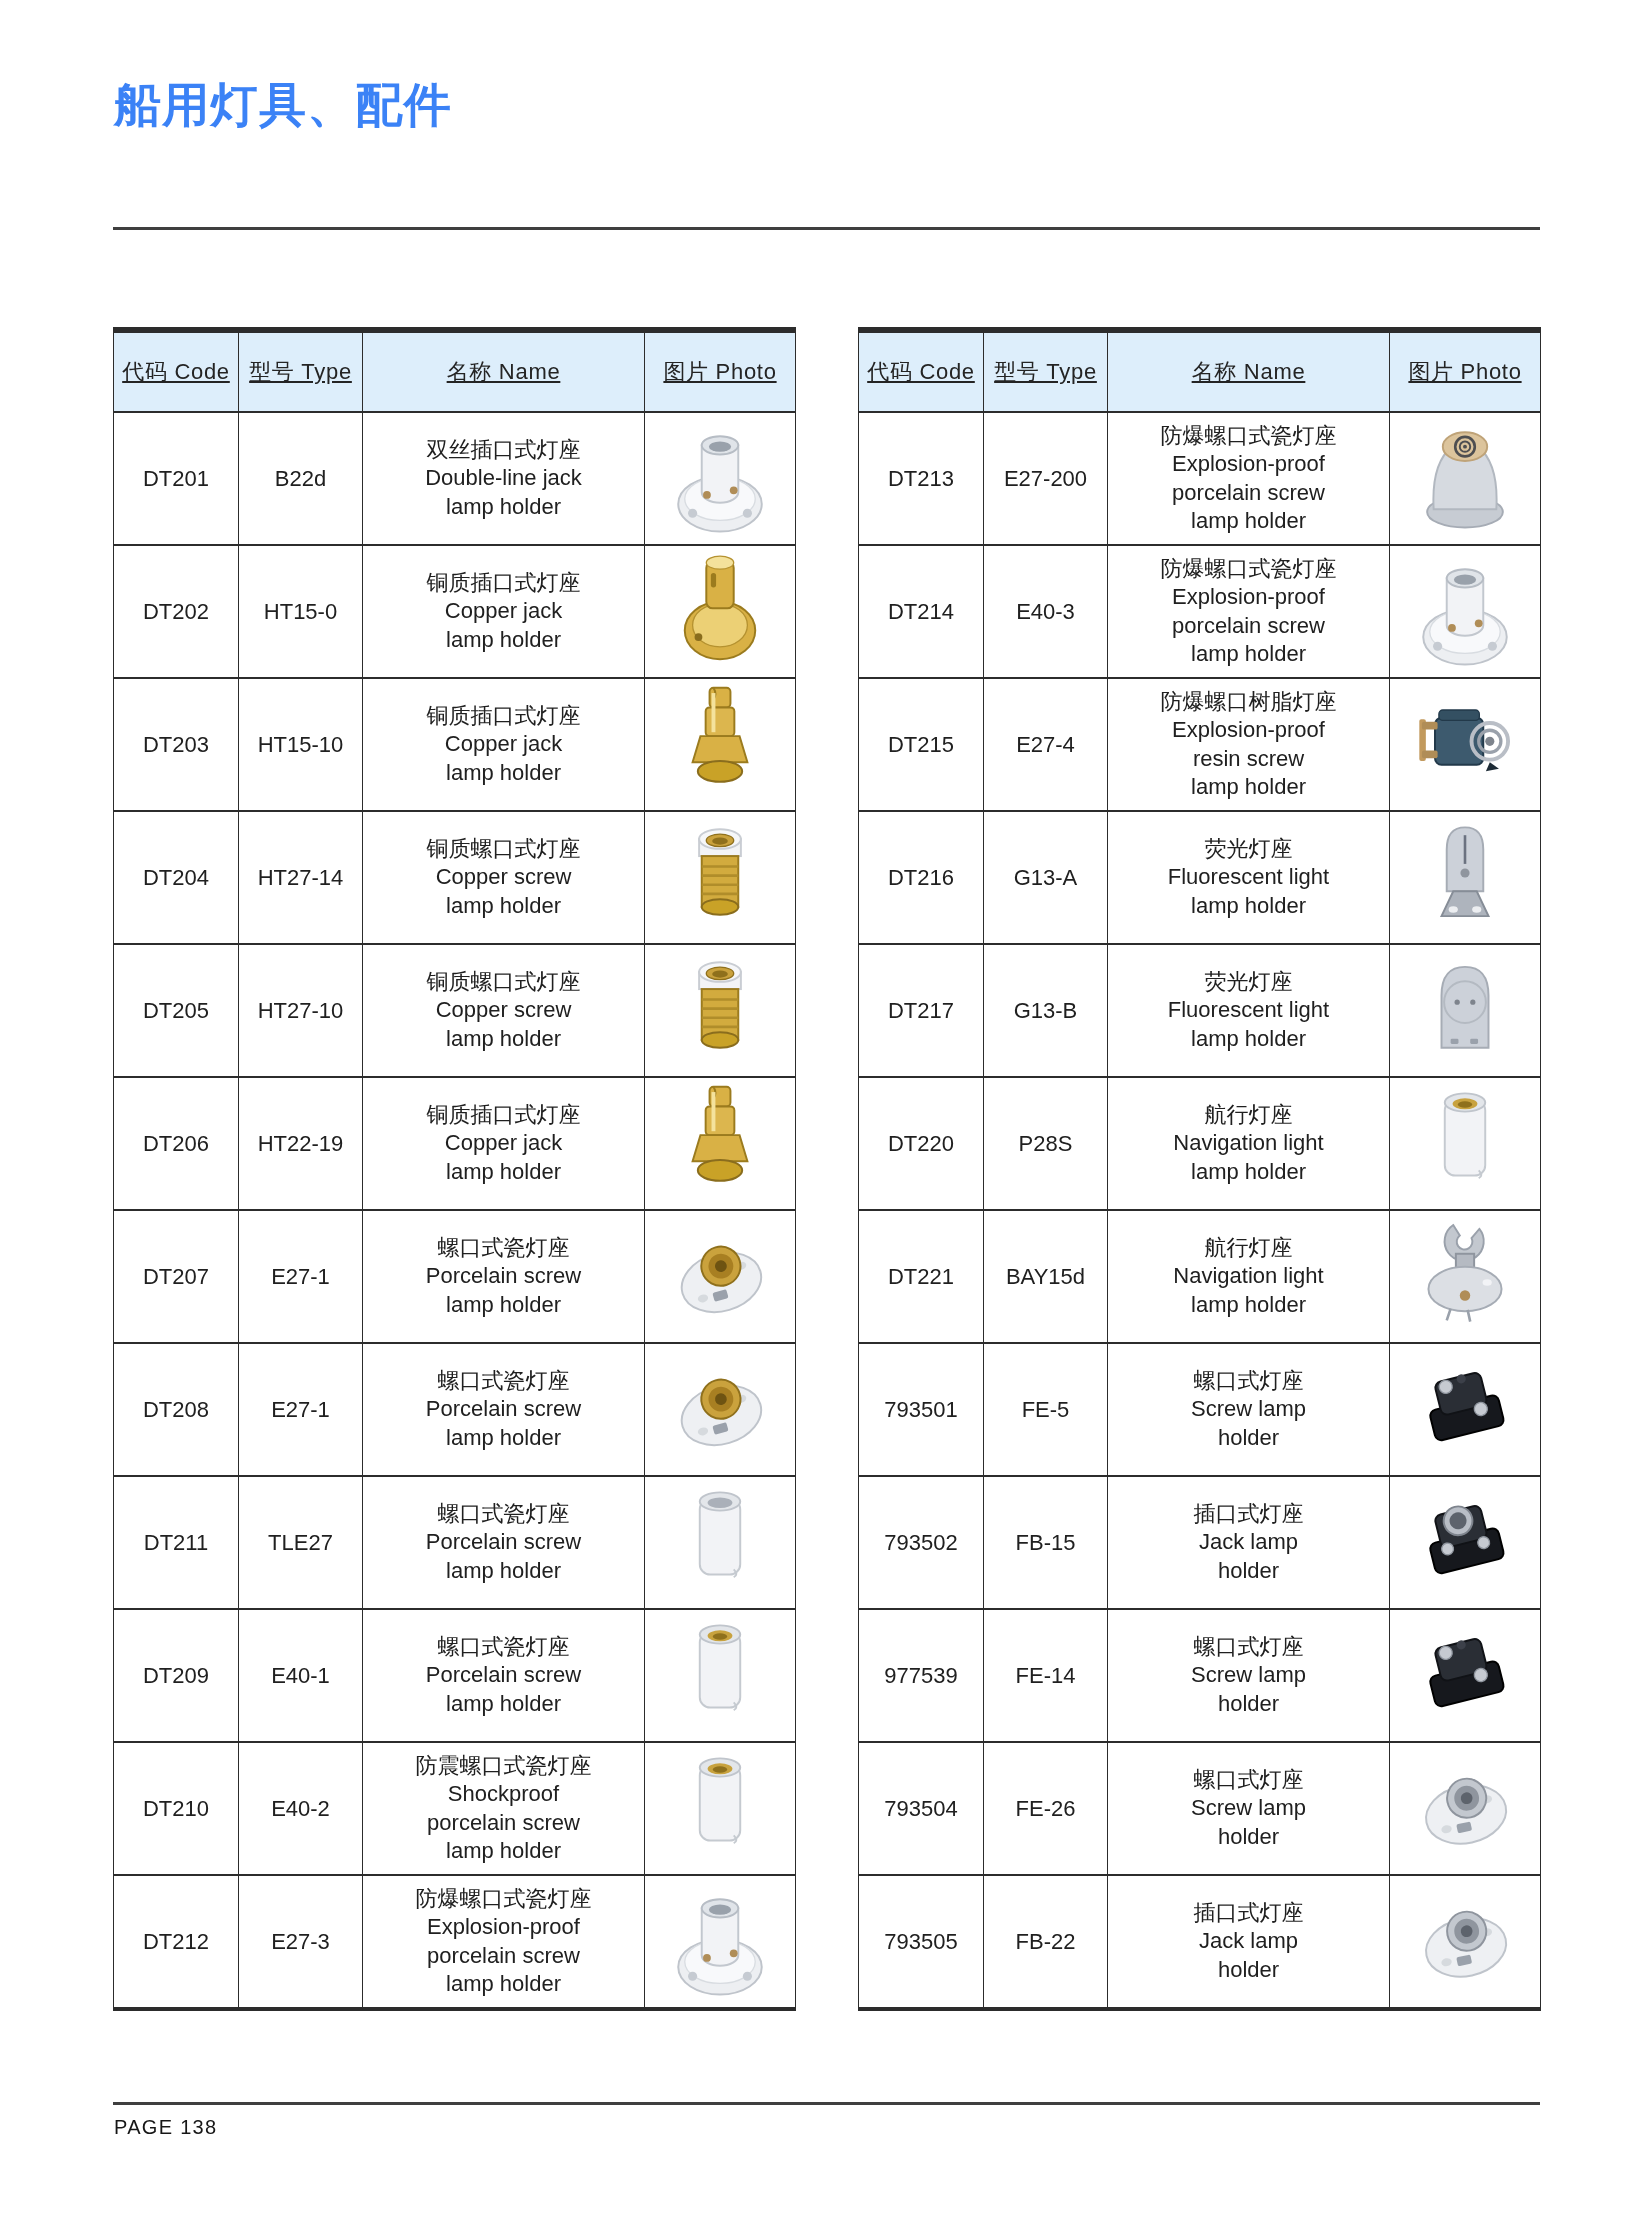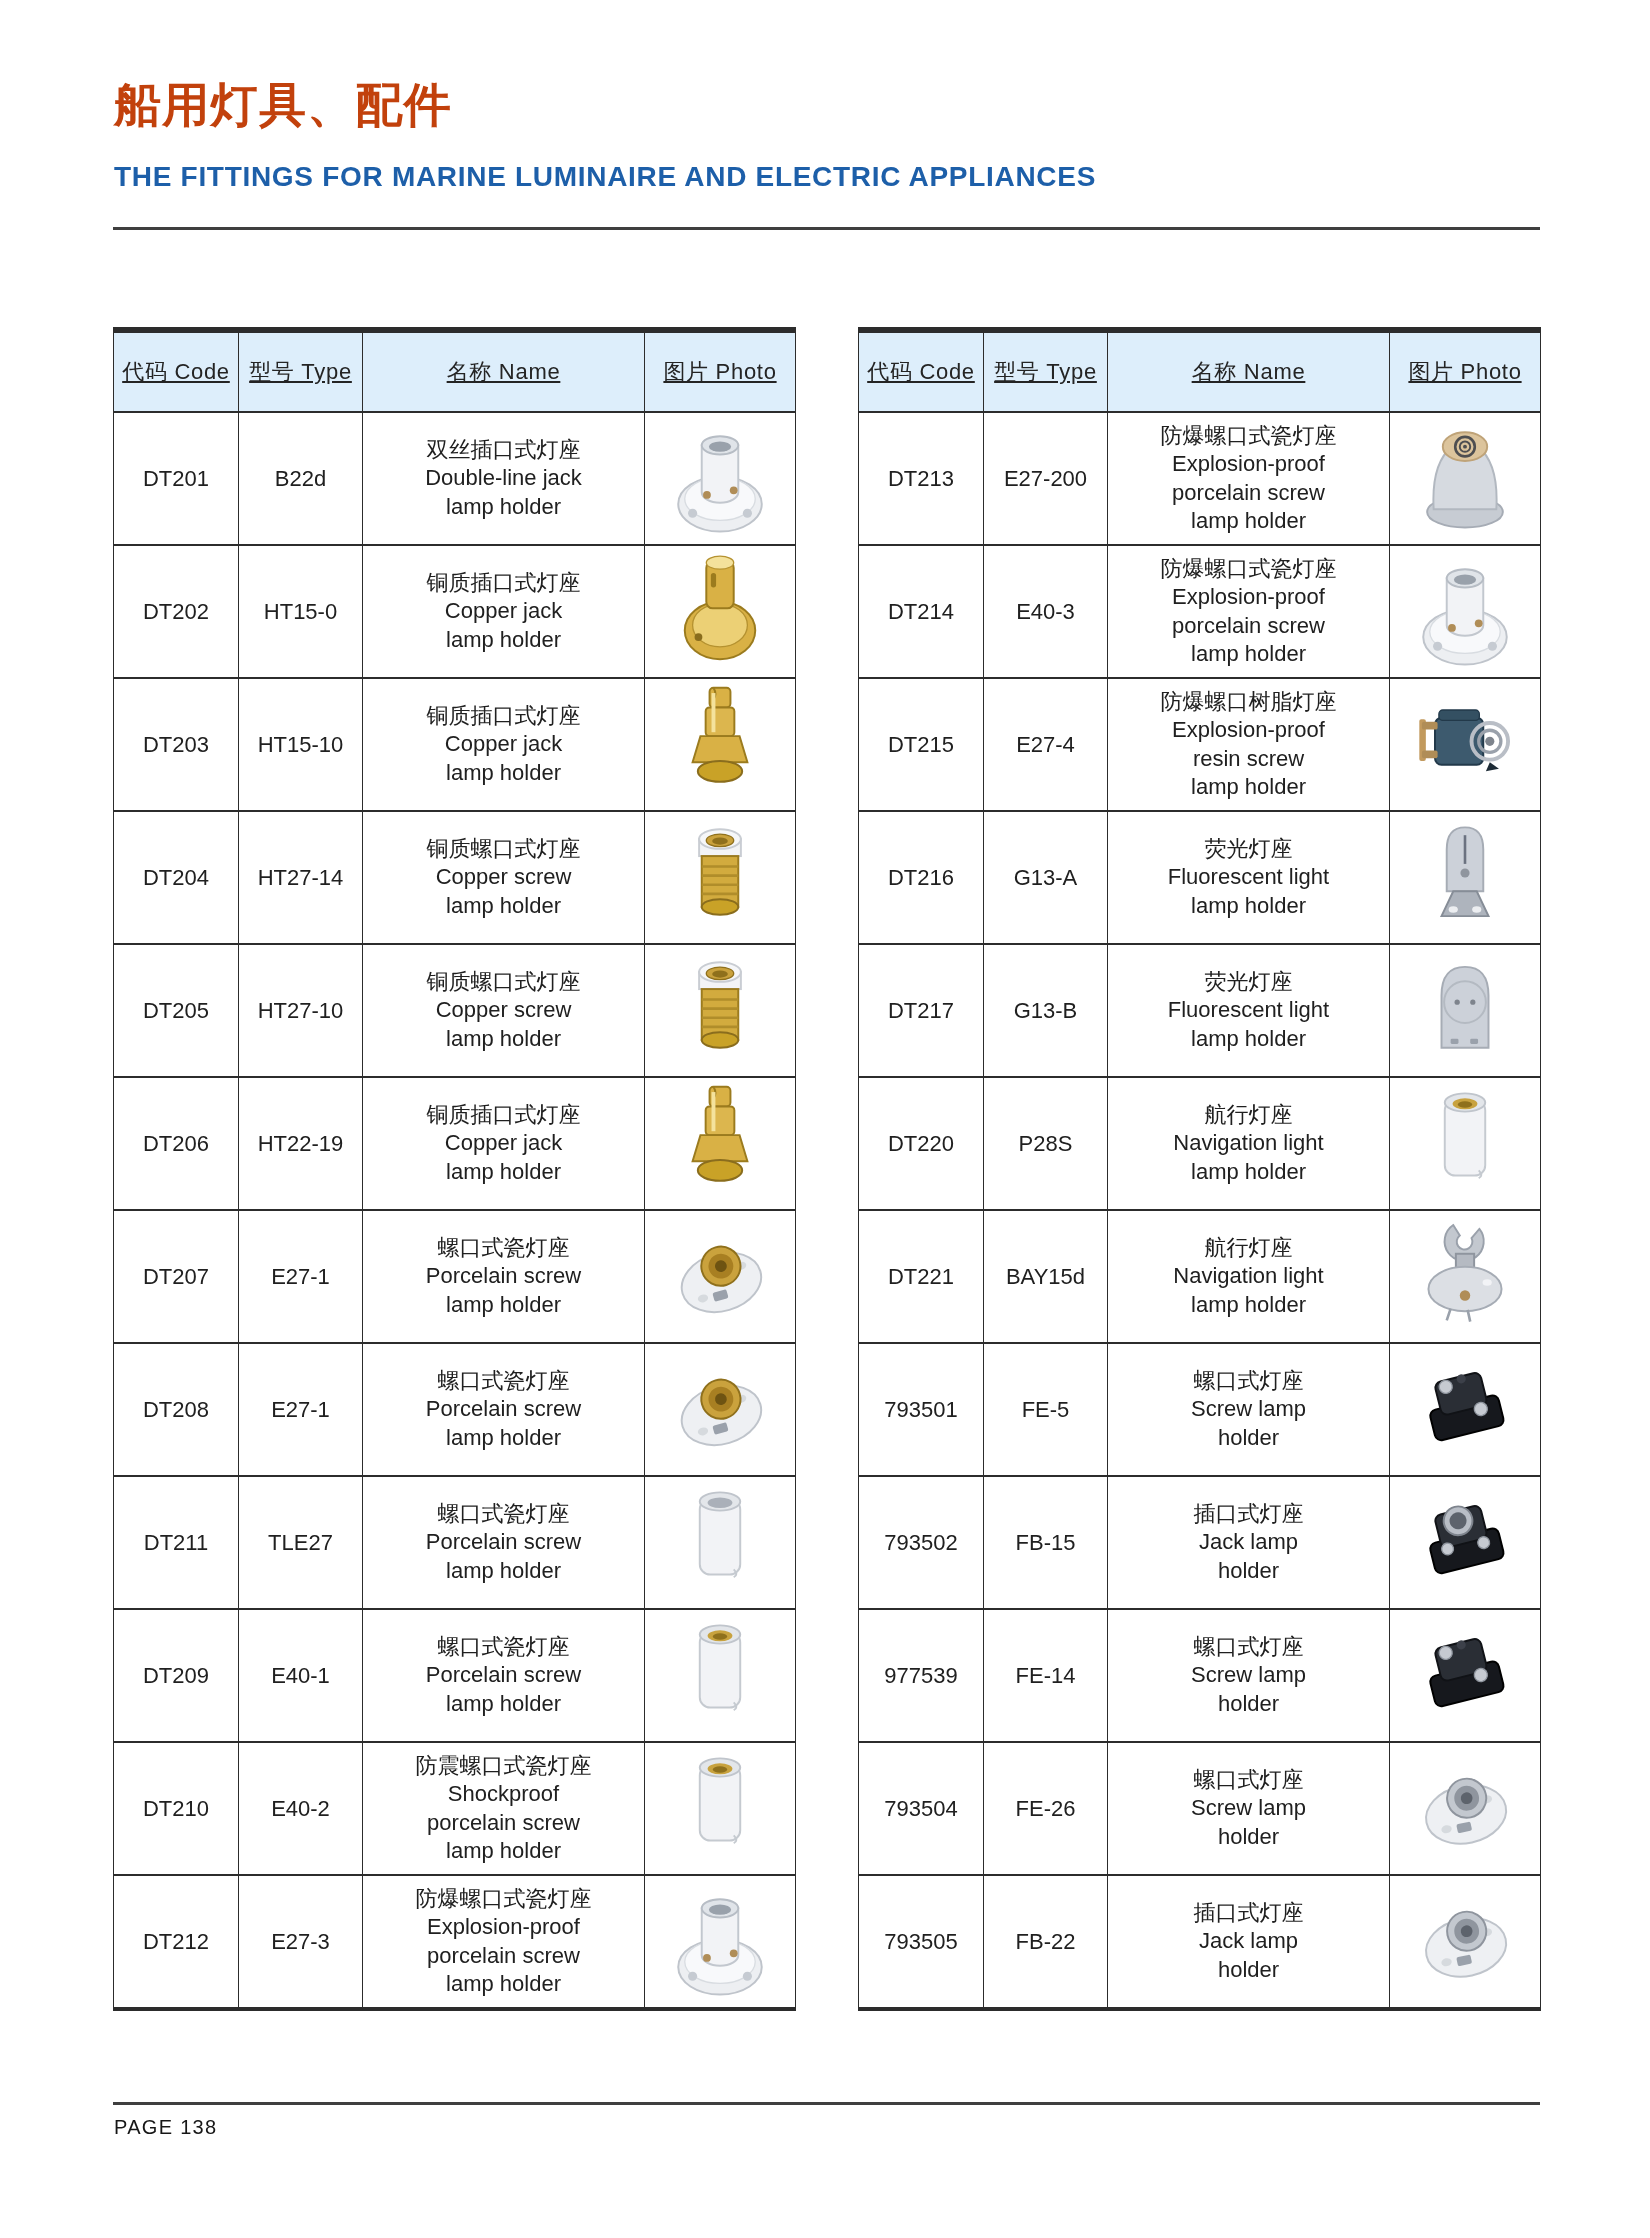--- a/index.html
+++ b/index.html
@@ -6,21 +6,21 @@
   body{
     width:1650px;height:2239px;position:relative;
     font-family:"Liberation Sans","DejaVu Sans",sans-serif;
     color:#1f1f1f;-webkit-font-smoothing:antialiased;
   }
   .page{position:absolute;inset:0;background:#fff;}
 
   
   .title-zh{
     position:absolute;left:114px;top:74px;margin:0;
-    font-size:47px;font-weight:700;color:#c2410c;letter-spacing:1.3px;white-space:nowrap;
+    font-size:47px;font-weight:700;color:#3b82f6;letter-spacing:1.3px;white-space:nowrap;
   }
   .title-en{
     position:absolute;left:114px;top:161px;margin:0;
     font-size:28px;font-weight:700;color:#1d5fa9;letter-spacing:0.7px;white-space:nowrap;
   }
   .rule{position:absolute;left:113px;width:1427px;height:3.3px;background:#3f3f3f;}
   .rule-top{top:227px;}
   .rule-bottom{top:2102px;}
 
   
@@ -55,21 +55,20 @@
     position:absolute;left:114px;top:2116px;
     font-size:20px;color:#161616;letter-spacing:1.3px;
   }
 </style>
 </head>
 <body>
 
 <div class="page">
 
   <h1 class="title-zh">船用灯具、配件</h1>
-  <h2 class="title-en">THE FITTINGS FOR MARINE LUMINAIRE AND ELECTRIC APPLIANCES</h2>
   <div class="rule rule-top"></div>
 
   <div class="tables">
 
     <table class="cat-table" id="table-0">
       <colgroup>
           <col class="c-code">
           <col class="c-type">
           <col class="c-name">
           <col class="c-photo">

